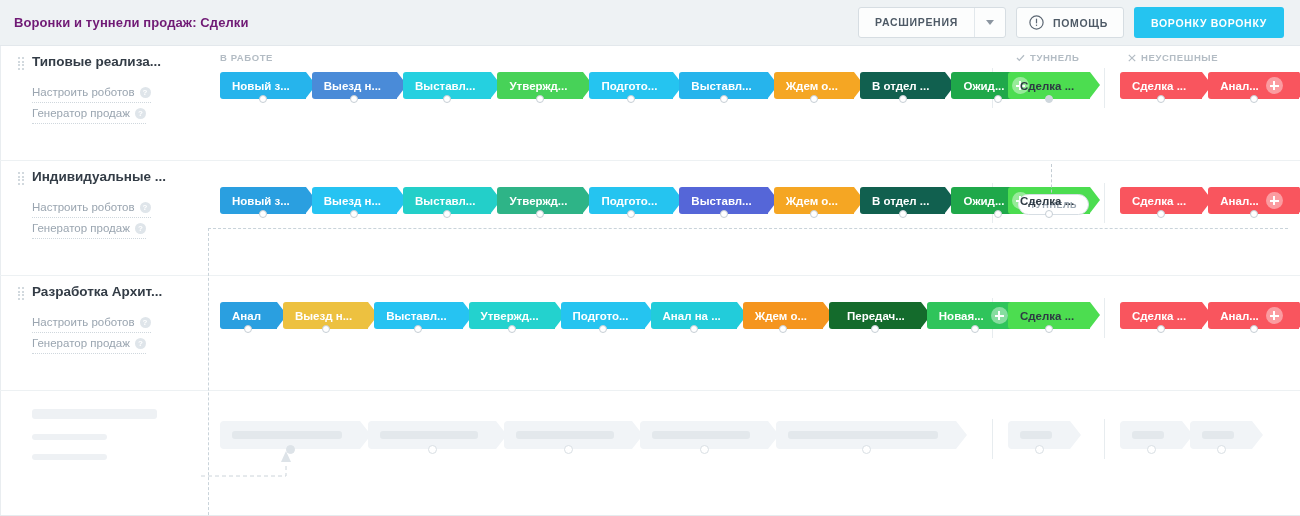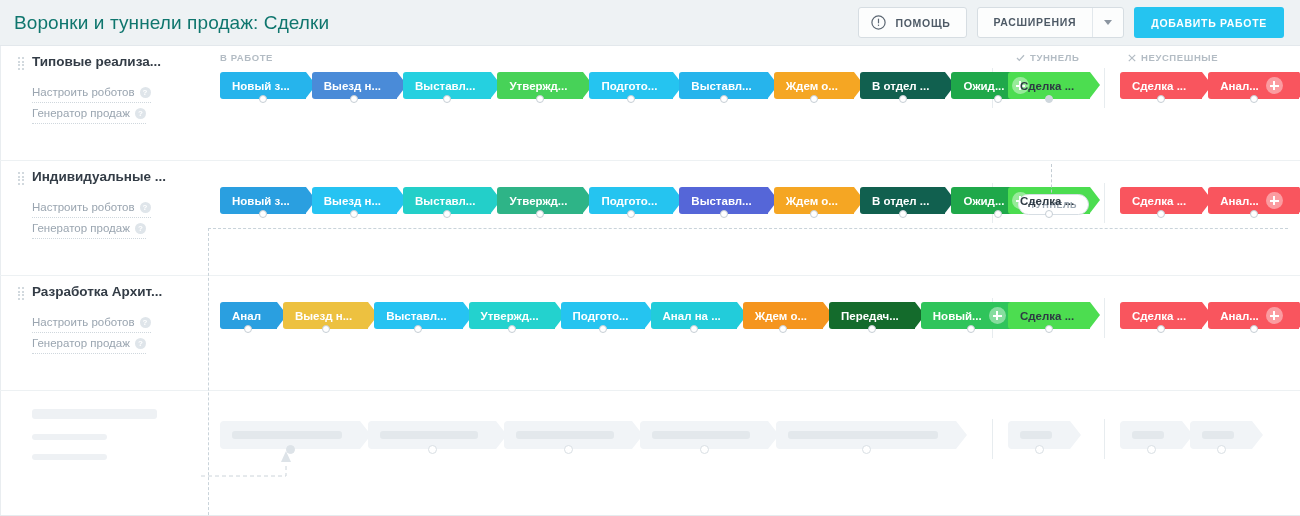--- a/index.html
+++ b/index.html
@@ -14,23 +14,23 @@
   .header {
     position: relative;
     height: 46px;
     background: #eef2f4;
     border-bottom: 1px solid #e3e8ec;
     display: flex;
     align-items: center;
     padding: 0 16px 0 14px;
   }
   .page-title {
-    font-size: 19px;
-    color: #0f766e;
-    font-weight: 400;
+    font-size: 13px;
+    color: #701a75;
+    font-weight: 700;
     letter-spacing: .1px;
     white-space: nowrap;
   }
   .header-actions {
     margin-left: auto;
     display: flex;
     align-items: center;
     gap: 10px;
   }
   .btn {
@@ -304,39 +304,39 @@
     position: absolute; left: 0; top: 0; bottom: 0; width: 1px; background: #e9edf0;
   }
 </style>
 </head>
 <body>
 
 <div class="header">
   <div class="page-title">Воронки и туннели продаж: Сделки</div>
   <div class="header-actions">
 
+    <div class="btn btn-split">
+      <span class="lbl">РАСШИРЕНИЯ</span>
+      <span class="divider"></span>
+      <span class="caret">
+        <span class="caret-glyph"></span>
+      </span>
+    </div>
+
     <div class="btn btn-help">
       <svg class="help-icon" width="15" height="15" viewBox="0 0 15 15">
         <circle cx="7.5" cy="7.5" r="6.6" fill="none" stroke="#5c6773" stroke-width="1.2"></circle>
         <rect x="6.9" y="3.7" width="1.2" height="4.6" fill="#5c6773"></rect>
         <rect x="6.9" y="9.6" width="1.2" height="1.3" fill="#5c6773"></rect>
       </svg>
       <span>ПОМОЩЬ</span>
     </div>
 
-    <div class="btn btn-split">
-      <span class="lbl">РАСШИРЕНИЯ</span>
-      <span class="divider"></span>
-      <span class="caret">
-        <span class="caret-glyph"></span>
-      </span>
-    </div>
-
     <div class="btn-primary">
-      <span>ДОБАВИТЬ РАБОТЕ</span>
+      <span>ВОРОНКУ ВОРОНКУ</span>
     </div>
   </div>
 </div>
 
 <div class="board">
 
   <div class="left-gutter-line"></div>
   <div class="dashed-zone"></div>
 
   <div class="column-head-row">
@@ -641,27 +641,27 @@
               <span class="chip-dot"></span>
             </div>
             <div class="chip-wrap">
               <div class="chip" style="background: rgb(245, 149, 30); color: rgb(245, 149, 30);">
                 <span class="lbl" style="color: rgb(255, 255, 255);">Ждем о...</span>
               </div>
               <span class="chip-dot"></span>
             </div>
             <div class="chip-wrap">
               <div class="chip" style="background: rgb(20, 107, 44); color: rgb(20, 107, 44);">
-                <span class="lbl" style="color: rgb(255, 255, 255);">Передач...</span>
+                <span class="lbl" style="color: rgb(255, 255, 255); margin-left: 6px;">Передач...</span>
               </div>
               <span class="chip-dot"></span>
             </div>
             <div class="chip-wrap">
               <div class="chip" style="background: rgb(47, 196, 91); color: rgb(47, 196, 91);">
-                <span class="lbl" style="color: rgb(255, 255, 255);">Новый...</span>
+                <span class="lbl" style="color: rgb(255, 255, 255);">Новая...</span>
                 <span class="plus-btn"></span>
               </div>
               <span class="chip-dot"></span>
             </div>
           </div>
           <div class="stage-strip strip-success" style="left: 800px;">
             <div class="chip-wrap">
               <div class="chip dark-text" style="background: rgb(76, 221, 80); color: rgb(76, 221, 80);">
                 <span class="lbl" style="color: rgb(46, 58, 68);">Сделка ...</span>
               </div>

